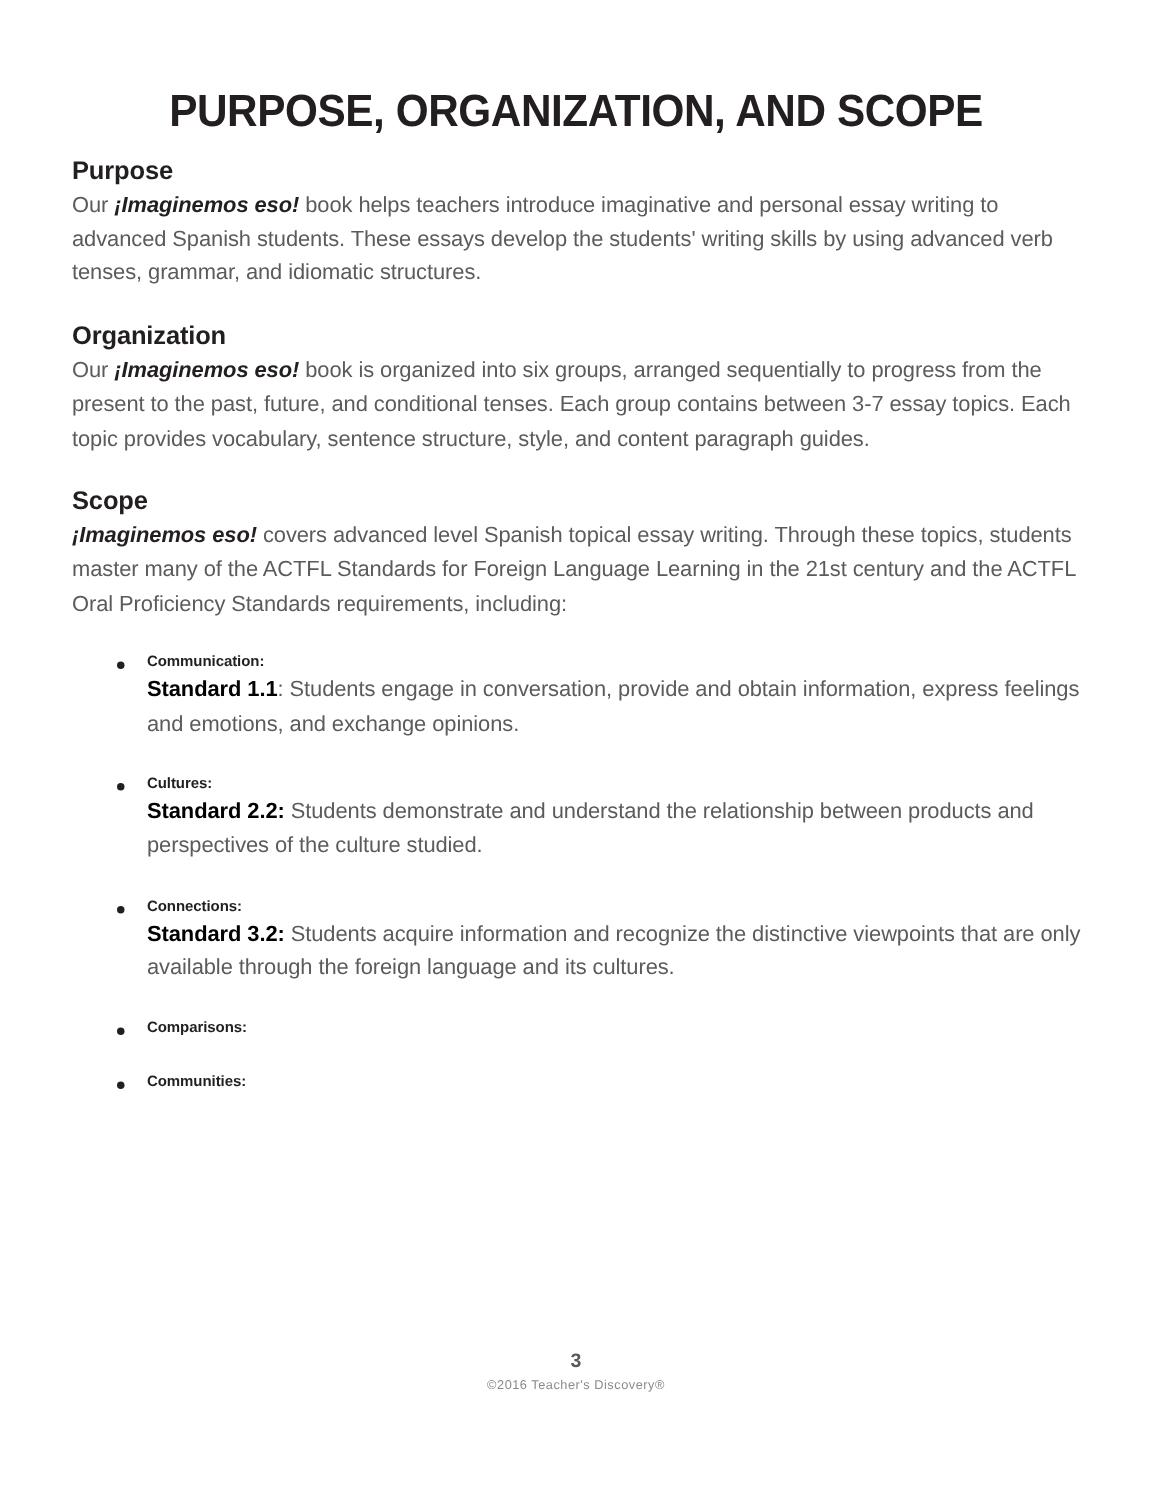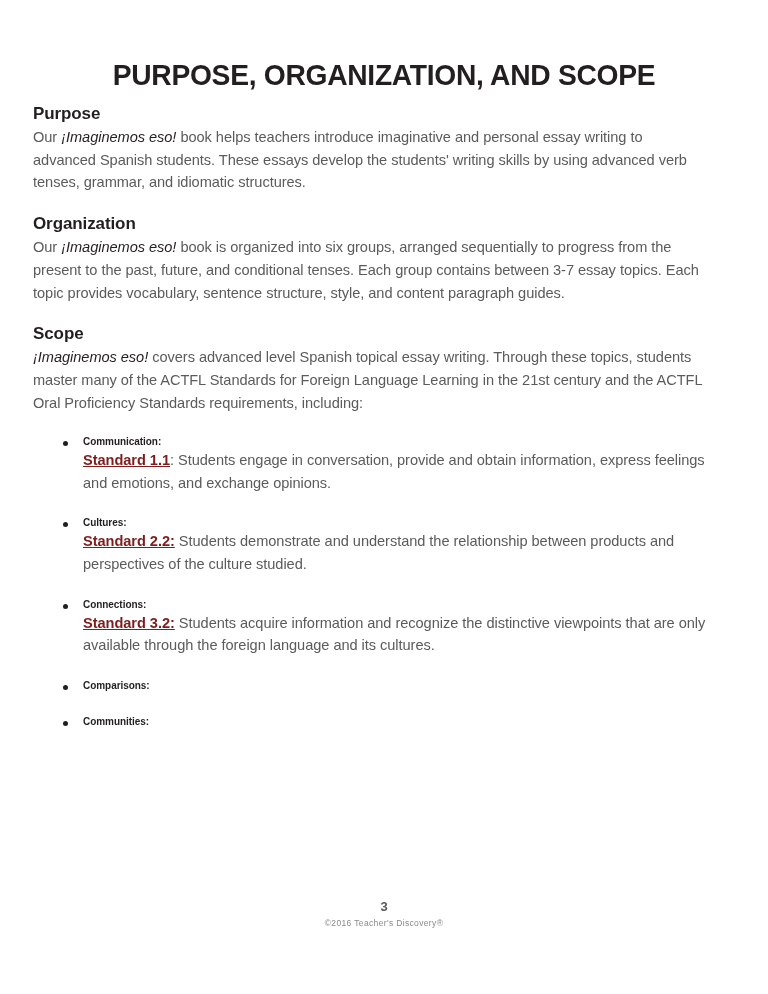--- a/index.html
+++ b/index.html
@@ -31,21 +31,21 @@
     font-weight: bold;
     font-size: 30px;
     letter-spacing: -0.3px;
     color: #231f20;
     transform: scaleX(0.94);
     transform-origin: center center;
   }
   .content {
     position: absolute;
     top: 103px;
-    left: 33px;
+    left: 48px;
     width: 676px;
   }
   .section {
     margin-bottom: 19px;
   }
   .section:last-of-type {
     margin-bottom: 0;
   }
   .section-heading {
     font-size: 17px;
@@ -56,21 +56,21 @@
     letter-spacing: -0.1px;
   }
   .body-text {
     font-size: 14.6px;
     line-height: 1.55;
     color: #5b5b5d;
     margin: 0;
     letter-spacing: -0.05px;
   }
   .booktitle {
-    font-weight: normal;
+    font-weight: bold;
     font-style: italic;
     color: #231f20;
   }
   .bullet-list {
     list-style: none;
     margin: 20px 0 0 0;
     padding: 0;
   }
   .bullet-item {
     position: relative;
@@ -103,22 +103,21 @@
     font-size: 14.6px;
     line-height: 1.55;
     color: #5b5b5d;
     letter-spacing: -0.05px;
   }
   .std-line + .std-line {
     margin-top: 17px;
   }
   .std-name {
     font-weight: bold;
-    color: #7f1d1d;
-    text-decoration: underline;
+    color: #000000;
   }
   .footer {
     position: absolute;
     left: 0;
     bottom: 26px;
     width: 768px;
     text-align: center;
   }
   .page-number {
     font-size: 13px;

